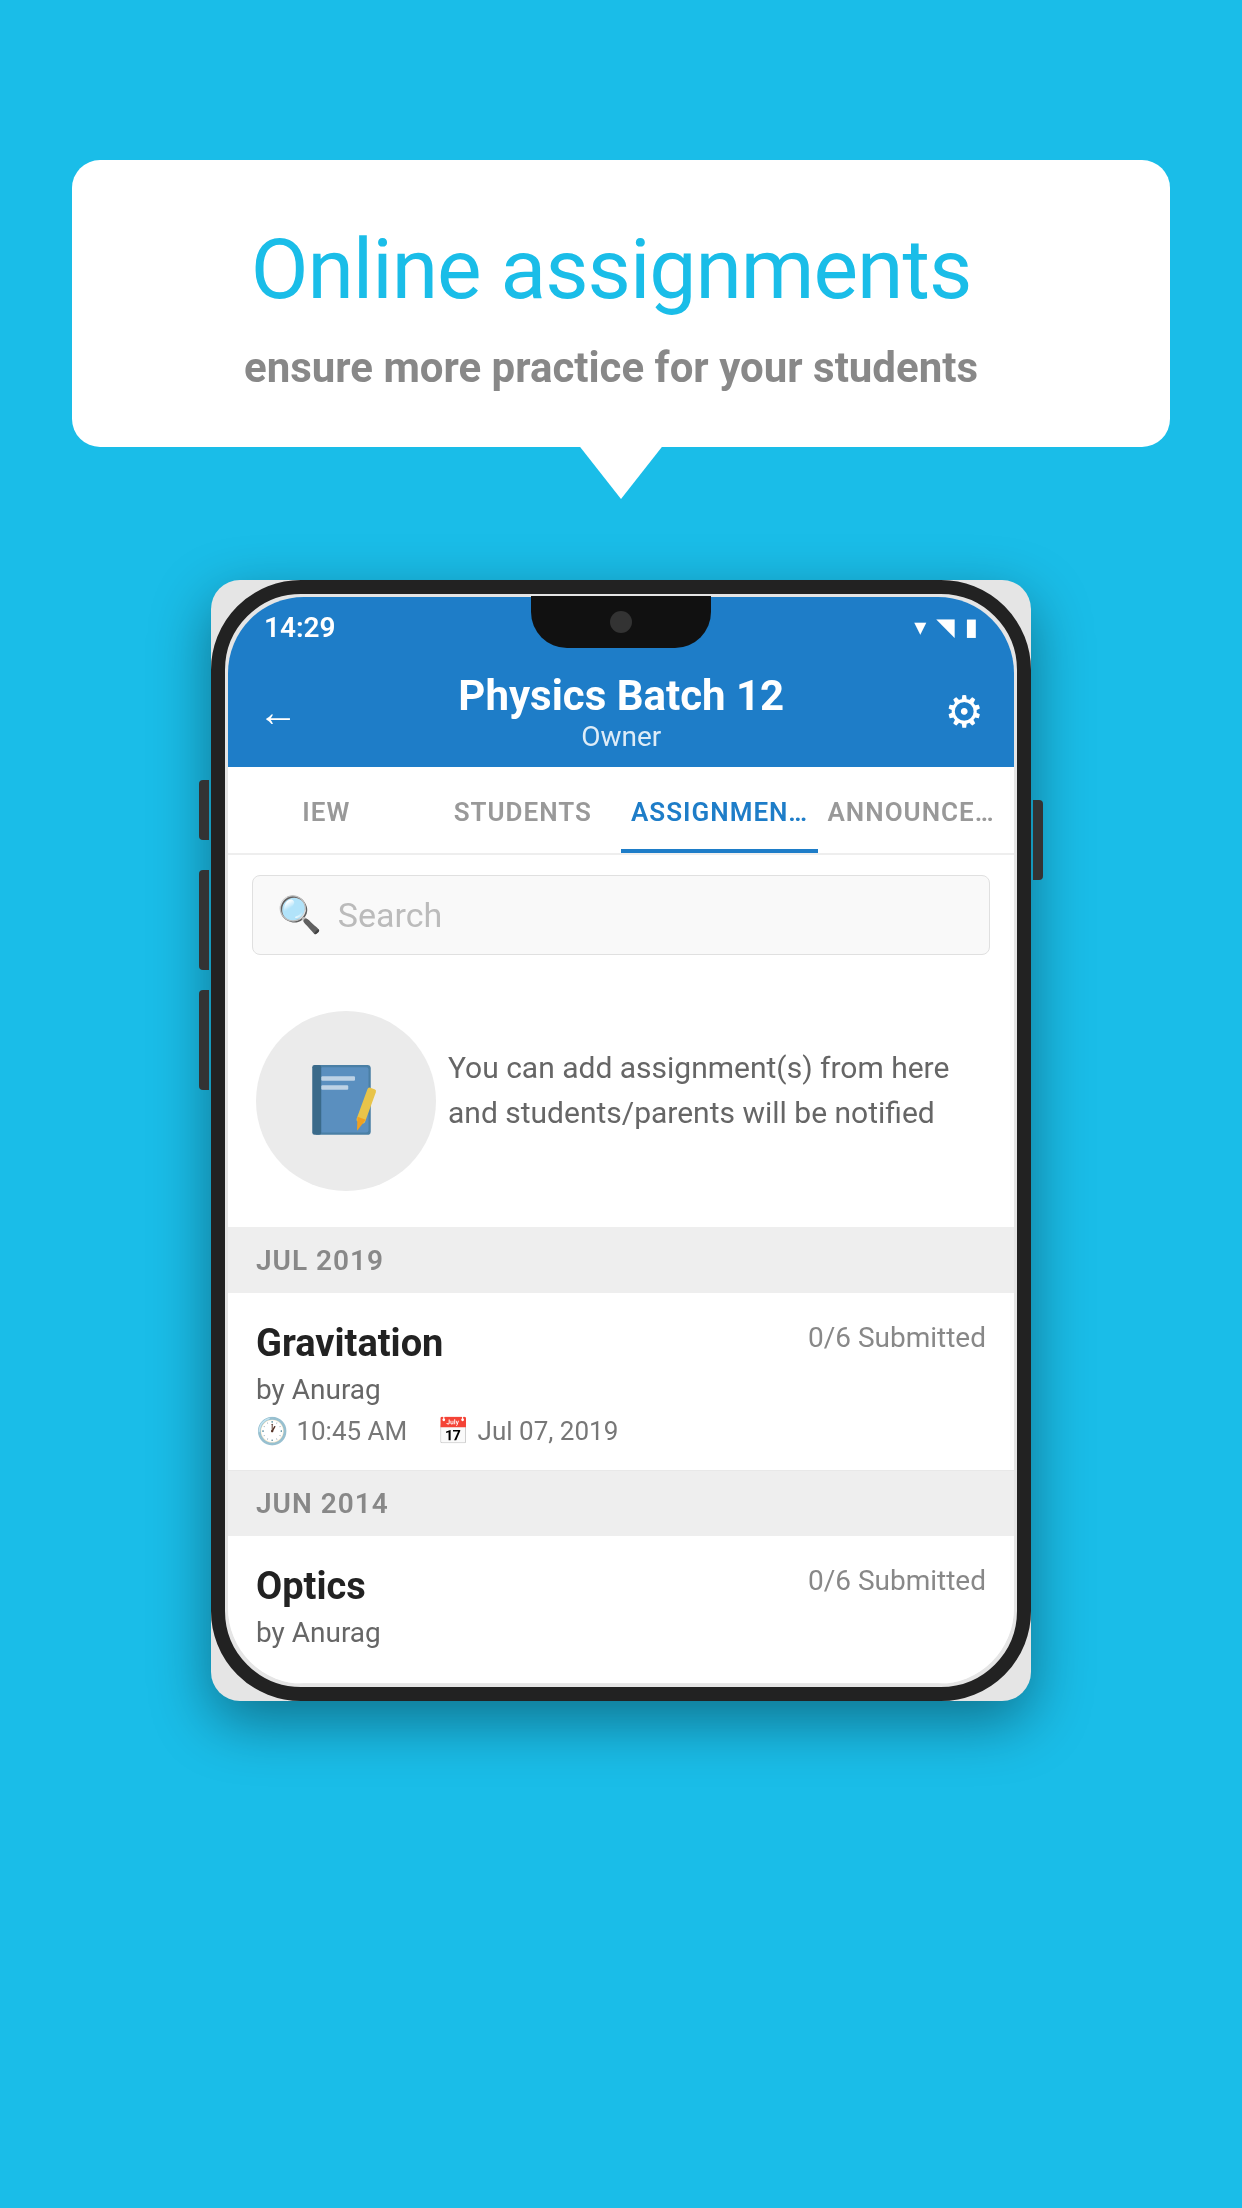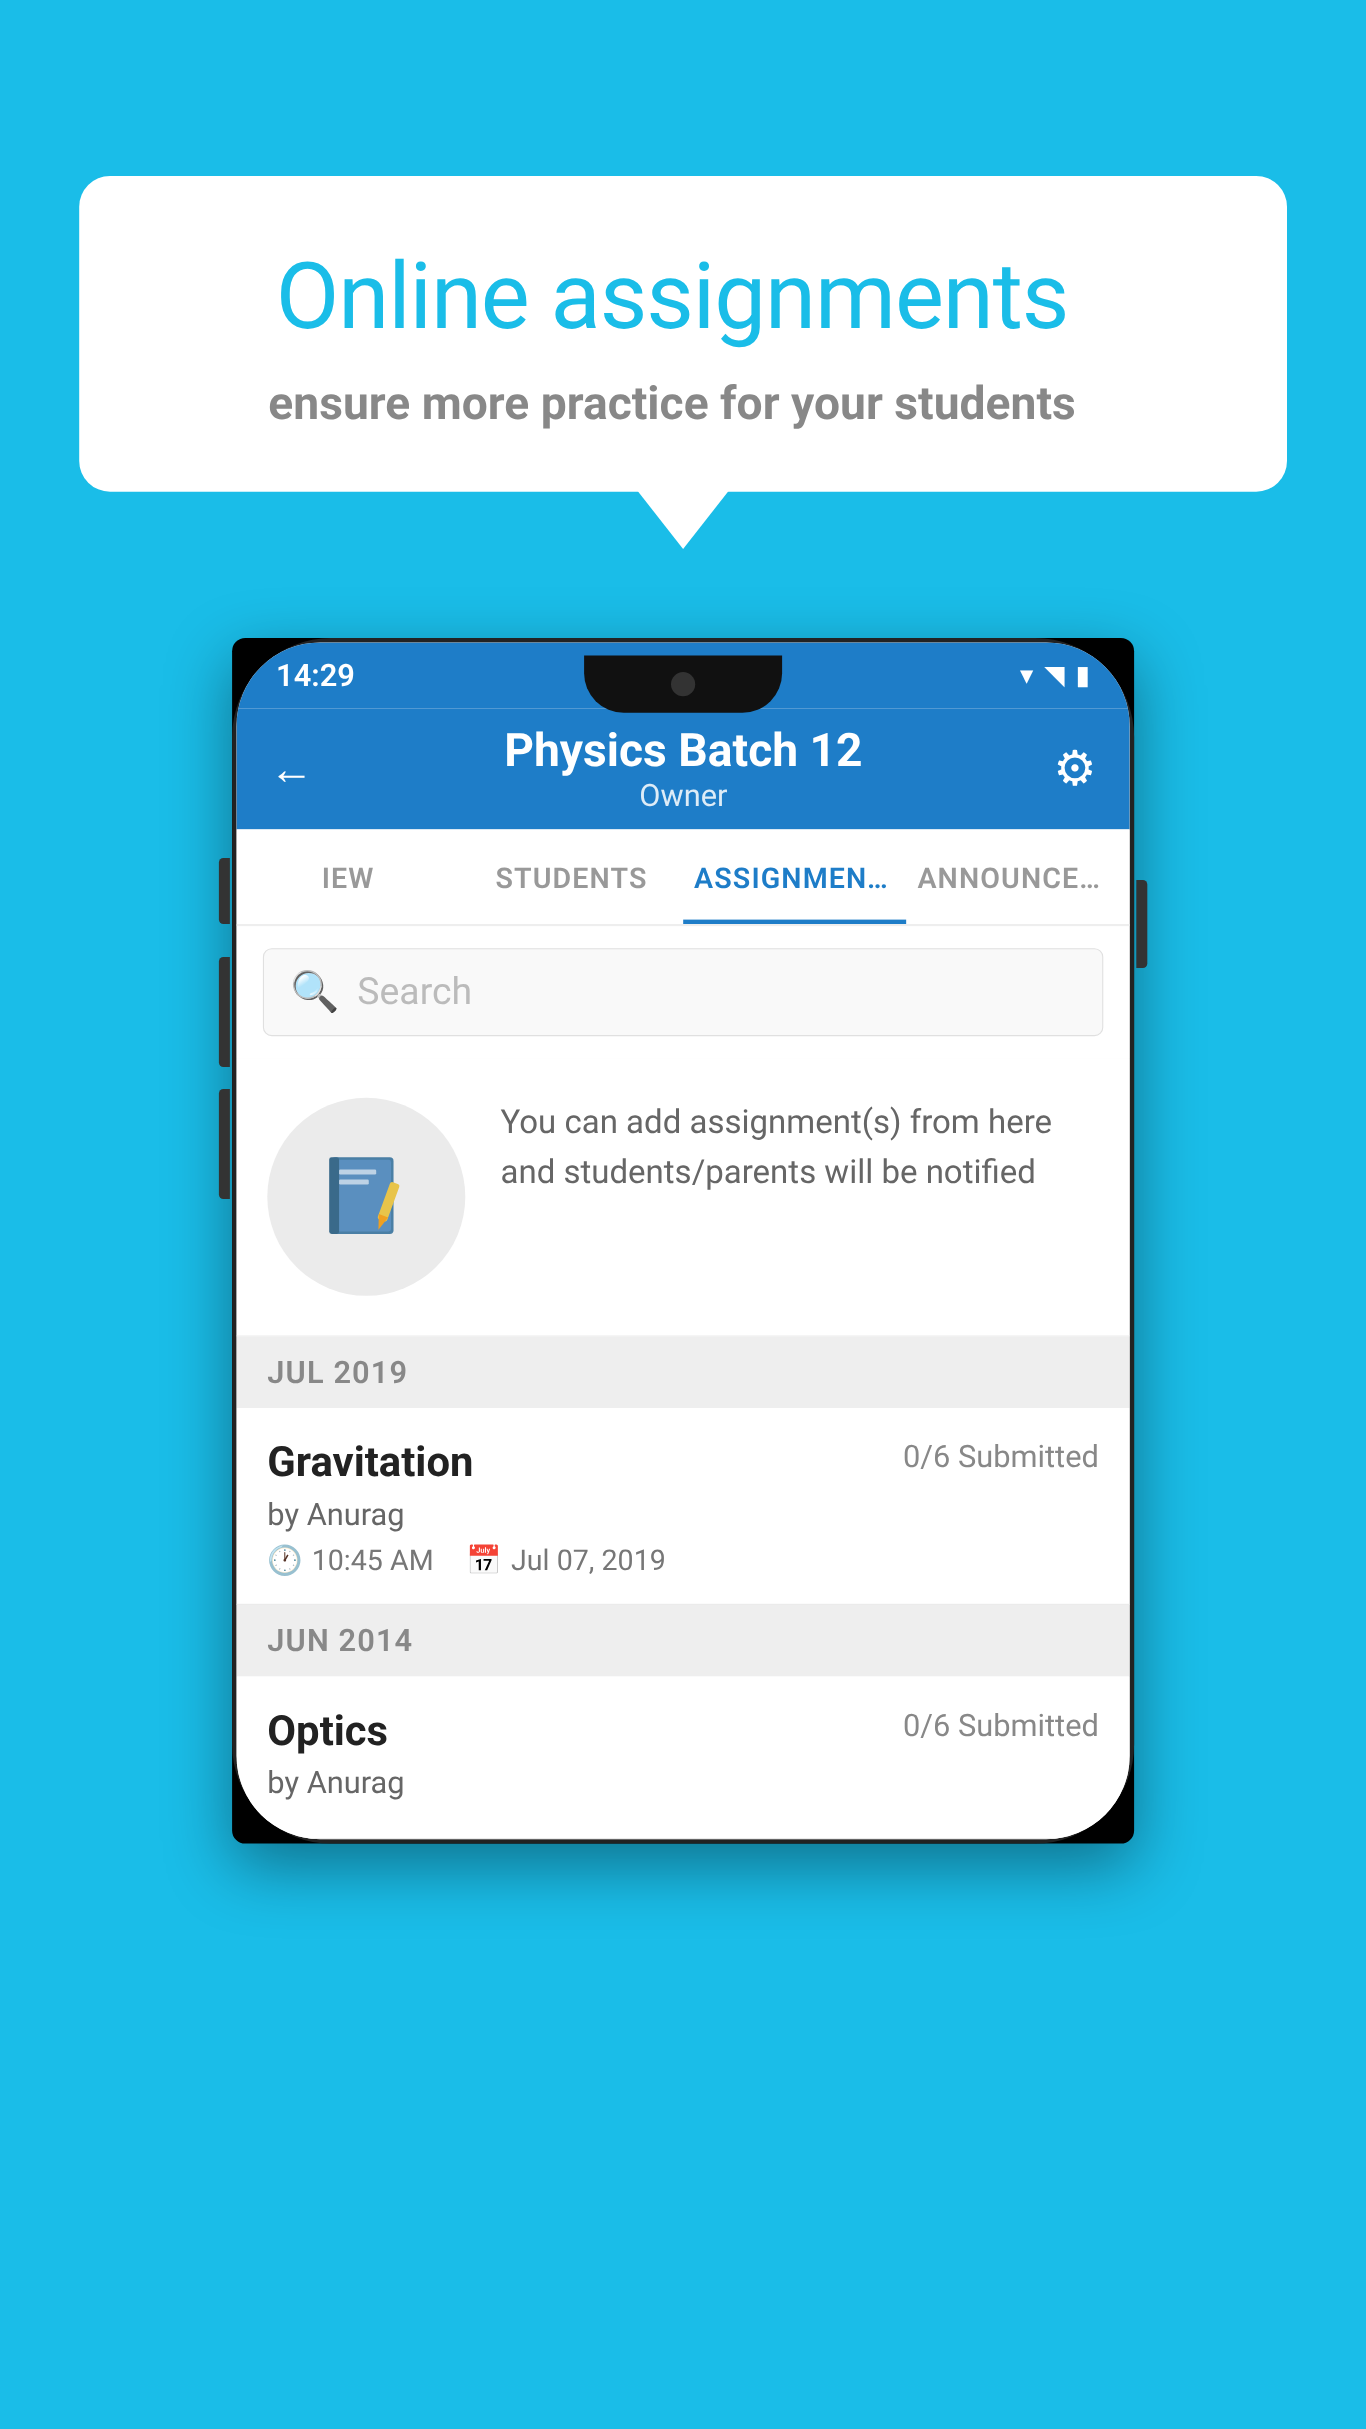--- a/index.html
+++ b/index.html
@@ -59,23 +59,23 @@
     
     .phone-container {
       position: absolute;
       top: 580px;
       left: 50%;
       transform: translateX(-50%);
       width: 820px;
     }
 
     .phone-frame {
-      background: #000000;
-      border-radius: 12px;
-      padding: 4px;
+      background: #e5e5e5;
+      border-radius: 29px;
+      padding: 17px;
       position: relative;
       box-shadow: 0 20px 60px rgba(0,0,0,0.4);
     }
 
     .phone-frame::before {
       content: '';
       position: absolute;
       top: 0; left: 0; right: 0; bottom: 0;
       border-radius: 90px;
       border: 14px solid #222;
@@ -234,22 +234,23 @@
 
     .search-text {
       color: #bbb;
       font-size: 34px;
     }
 
     
     .add-assignment-section {
       background: white;
       display: flex;
+      align-items: center;
       padding: 36px 28px;
-      gap: 32px;
+      gap: 12px;
       border-bottom: 1px solid #eee;
     }
 
     .notebook-icon-circle {
       width: 180px;
       height: 180px;
       min-width: 180px;
       background: #ebebeb;
       border-radius: 50%;
       display: flex;

